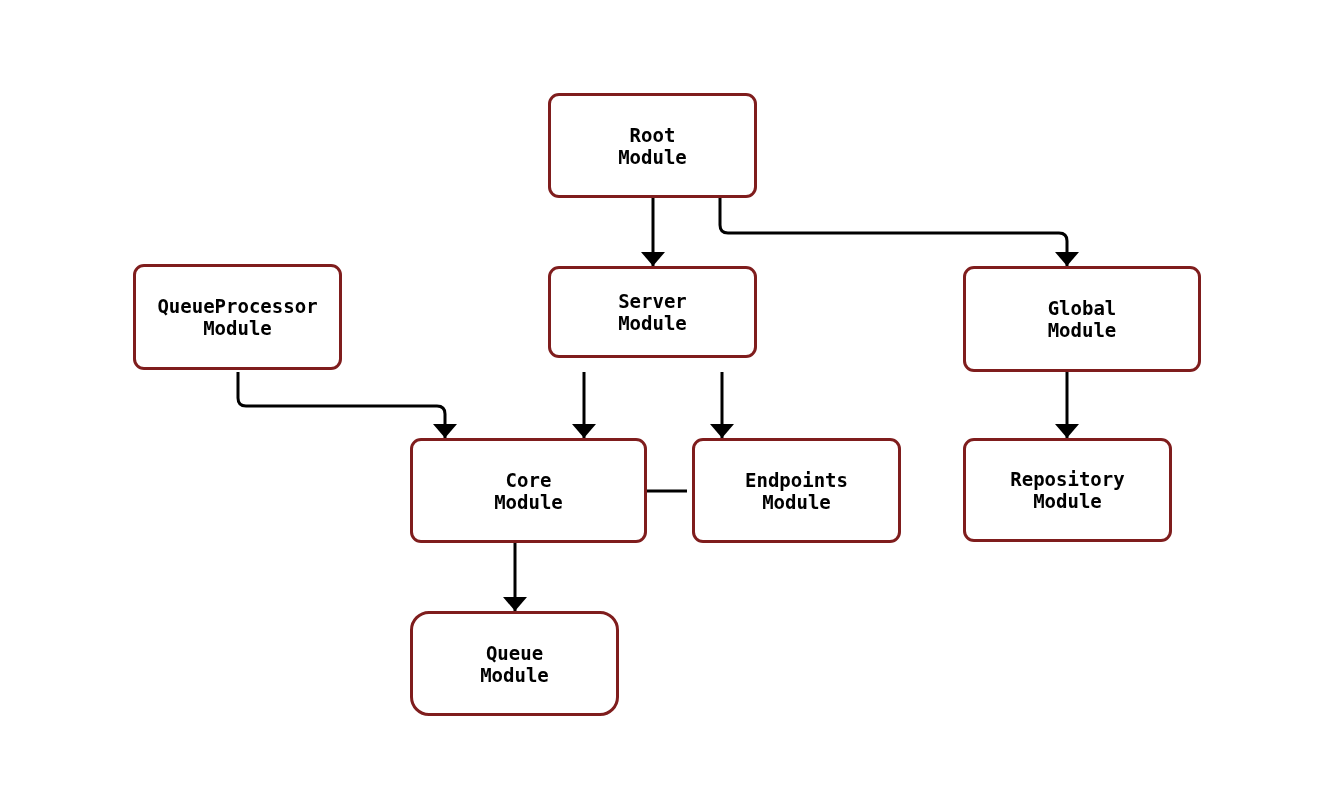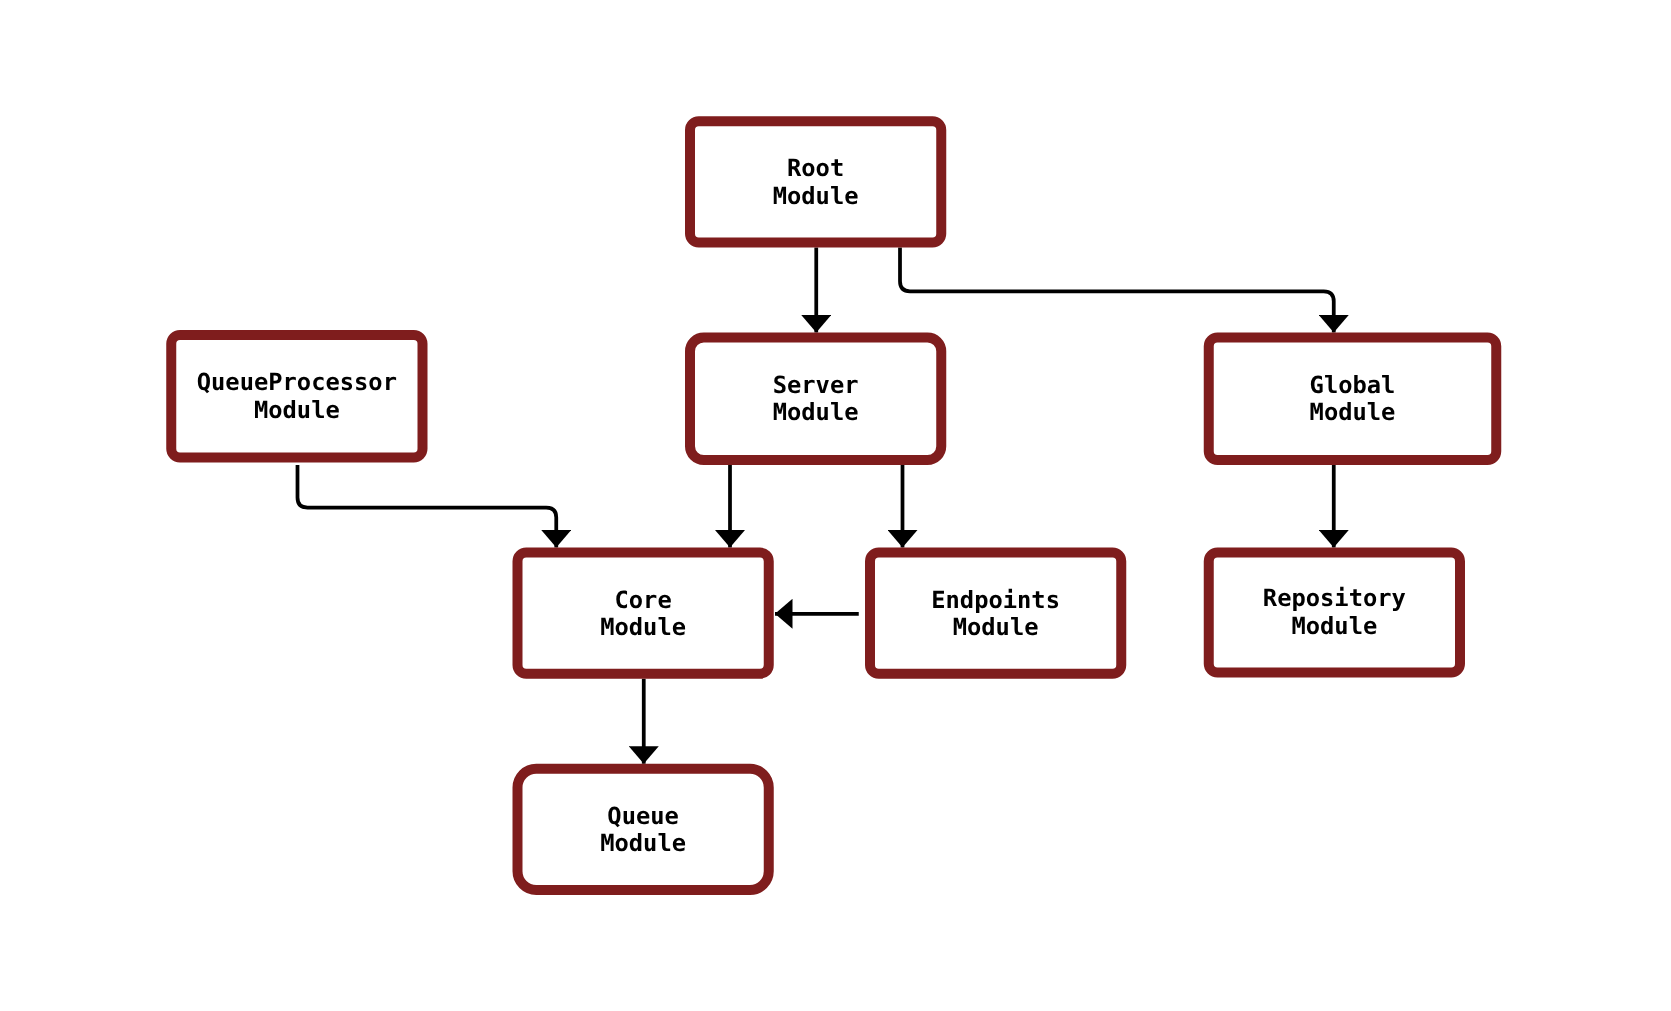--- a/index.html
+++ b/index.html
@@ -25,21 +25,21 @@
   .edge-layer path.edge {
     fill: none;
     stroke: #000000;
     stroke-width: 3;
     stroke-linecap: butt;
   }
   .node {
     position: absolute;
     box-sizing: border-box;
     background: #ffffff;
-    border: 8px solid #7f1d1d;
+    border: 3px solid #7f1d1d;
     border-radius: 11px;
     display: flex;
     align-items: center;
     justify-content: center;
     text-align: center;
   }
   .node .label {
     white-space: pre-line;
     font-weight: bold;
     font-size: 19px;
@@ -72,31 +72,31 @@
   <div class="node" style="left:548px; top:93px; width:209px; height:105px;">
     <span class="label">Root
 Module</span>
   </div>
 
   <div class="node" style="left:133px; top:264px; width:209px; height:106px;">
     <span class="label">QueueProcessor
 Module</span>
   </div>
 
-  <div class="node" style="left:548px; top:266px; width:209px; height:106px;border-radius:15px;">
+  <div class="node" style="left:548px; top:266px; width:209px; height:92px;">
     <span class="label">Server
 Module</span>
   </div>
 
   <div class="node" style="left:963px; top:266px; width:238px; height:106px;">
     <span class="label">Global
 Module</span>
   </div>
 
-  <div class="node" style="left:410px; top:438px; width:209px; height:105px;">
+  <div class="node" style="left:410px; top:438px; width:237px; height:105px;">
     <span class="label">Core
 Module</span>
   </div>
 
   <div class="node" style="left:692px; top:438px; width:209px; height:105px;">
     <span class="label">Endpoints
 Module</span>
   </div>
 
   <div class="node" style="left:963px; top:438px; width:209px; height:104px;text-align:center;">

